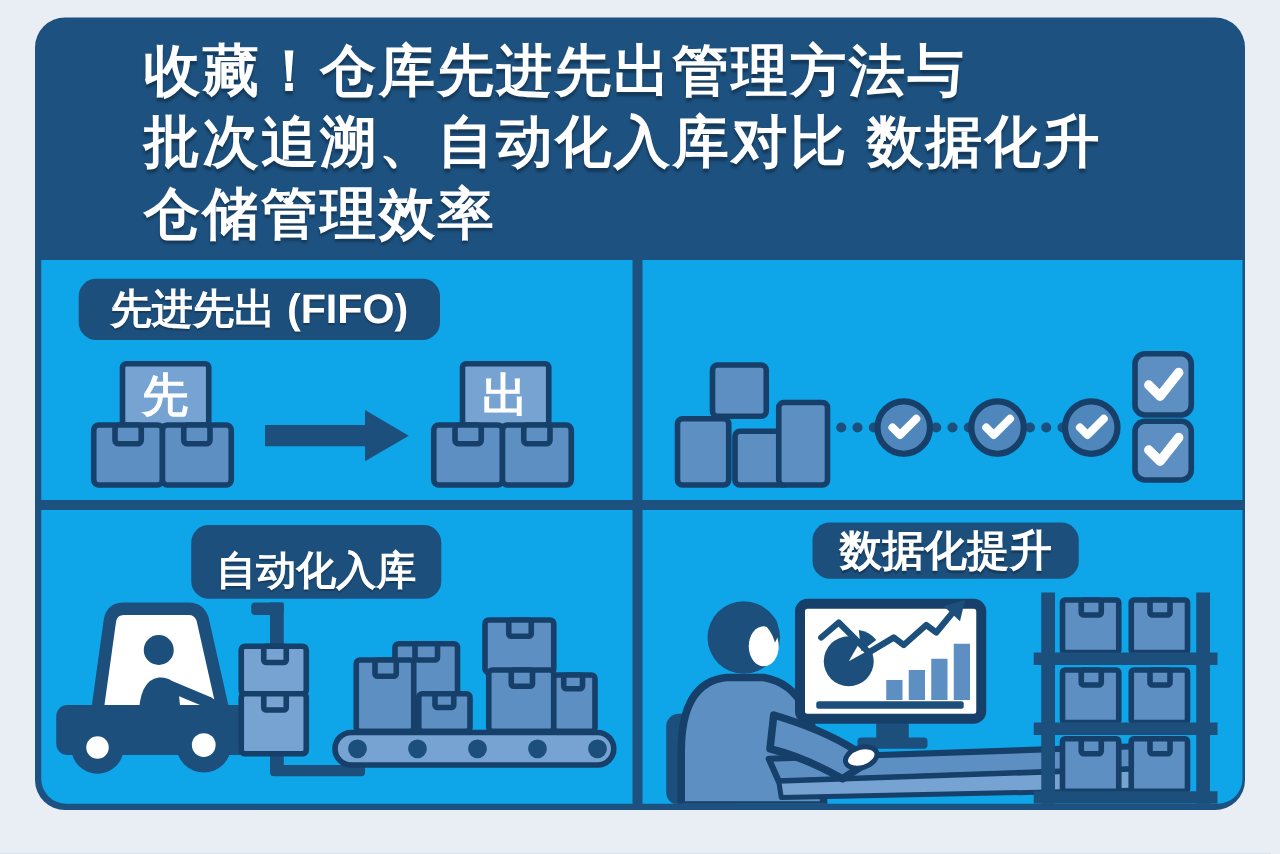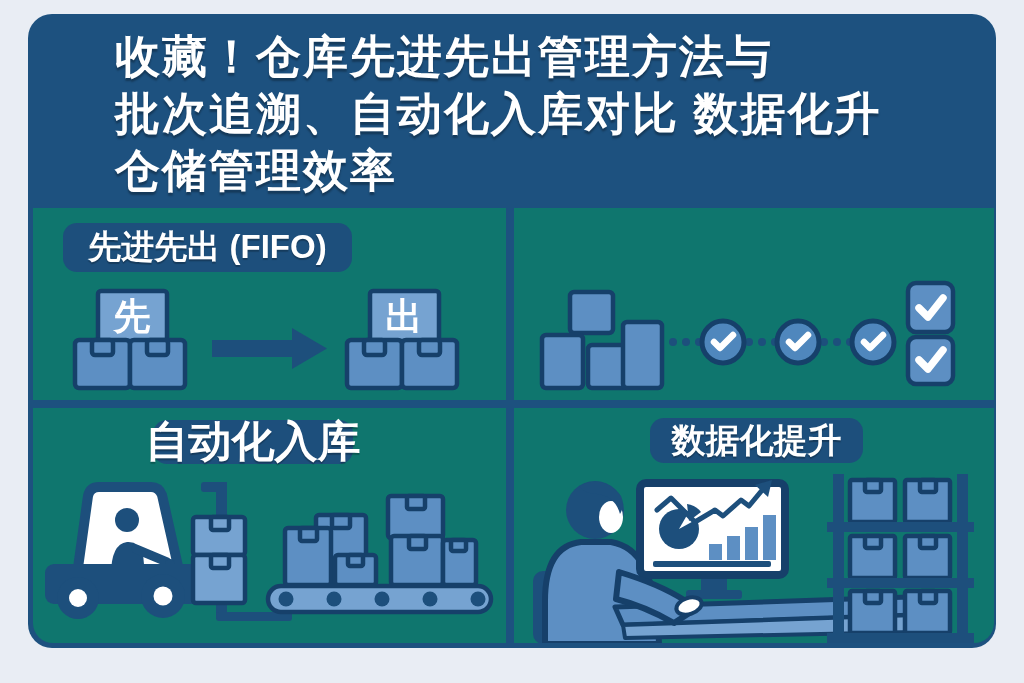--- a/index.html
+++ b/index.html
@@ -1,27 +1,27 @@
 <!DOCTYPE html>
 <html><head>
 <meta charset="utf-8">
 <style>
   html,body{margin:0;padding:0;}
   body{font-family:"Liberation Sans","DejaVu Sans",sans-serif;}
   .page{position:relative;width:1024px;height:683px;background:#e9edf4;overflow:hidden;}
   .card{position:absolute;left:28px;top:14px;width:968px;height:634px;background:#1d517f;border-radius:24px;overflow:hidden;}
   .title{position:absolute;left:87px;top:14px;width:860px;color:#ffffff;font-size:45px;font-weight:700;line-height:57px;letter-spacing:2px;text-shadow:0 3px 2px rgba(0,0,0,0.30);}
   .grid{position:absolute;left:5px;right:5px;top:194px;bottom:5px;display:grid;grid-template-columns:473px 480px;grid-template-rows:192px 235px;gap:8px;}
-  .panel{position:relative;background:#0f766e;overflow:hidden;padding-left:16px;}
+  .panel{position:relative;background:#0ea5e9;overflow:hidden;padding-left:16px;}
   .panel.bl{border-bottom-left-radius:20px;}
   .panel.br{border-bottom-right-radius:20px;}
   .badge{position:absolute;display:flex;align-items:center;justify-content:center;background:#1d4f7c;color:#ffffff;font-weight:700;border-radius:14px;white-space:nowrap;text-shadow:0 2px 1px rgba(0,0,0,0.25);}
   .badge.p1{left:30px;top:15px;width:289px;height:49px;font-size:33px;}
   .badge.p2{left:173px;top:14px;width:191px;height:51px;font-size:36px;}
-  .badge.p3{left:120px;top:12px;width:200px;height:44px;font-size:43px;}
+  .badge.p3{left:120px;top:12px;width:200px;height:59px;font-size:32px;align-items:flex-end;}
   .badge.p4{left:136px;top:10px;width:213px;height:45px;font-size:34px;}
   .illus{position:absolute;}
   
   .navy{fill:#1d4f7c;}
   .bx-light{fill:#76a3d1;stroke:#16406a;stroke-width:4.5px;}
   .bx-mid{fill:#5d8fc3;stroke:#16406a;stroke-width:4.5px;}
   .chk-circle{fill:#4f87bd;stroke:#16406a;stroke-width:5px;}
   .chk-line{fill:none;stroke:#ffffff;stroke-width:6.5px;stroke-linecap:round;stroke-linejoin:round;}
   .dot{fill:#1d4f7c;}
   .cjk-on-box{fill:#ffffff;font-weight:700;font-size:37px;font-family:"Liberation Sans","DejaVu Sans",sans-serif;}

